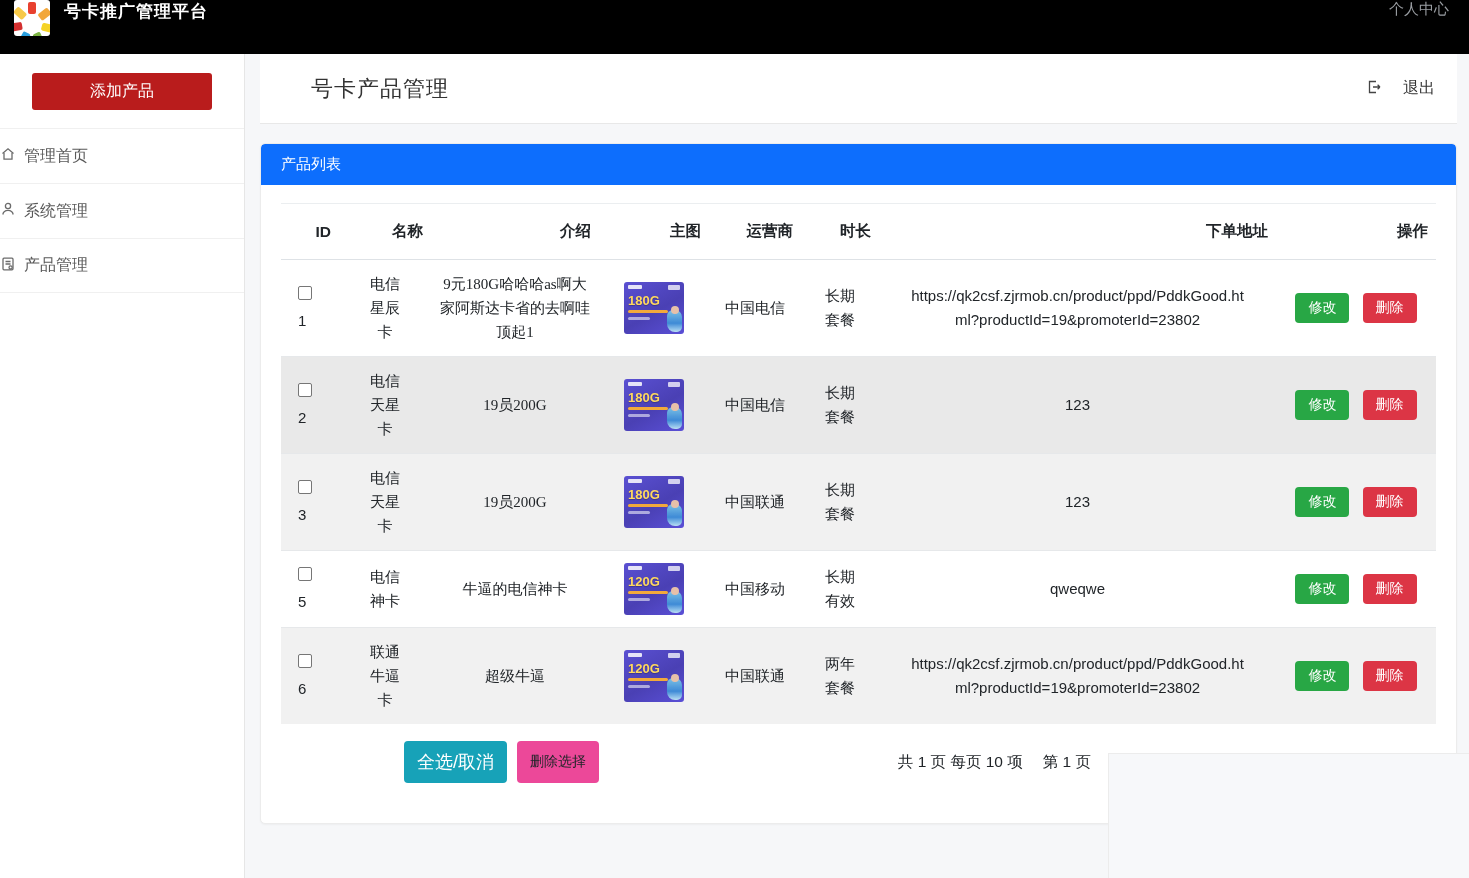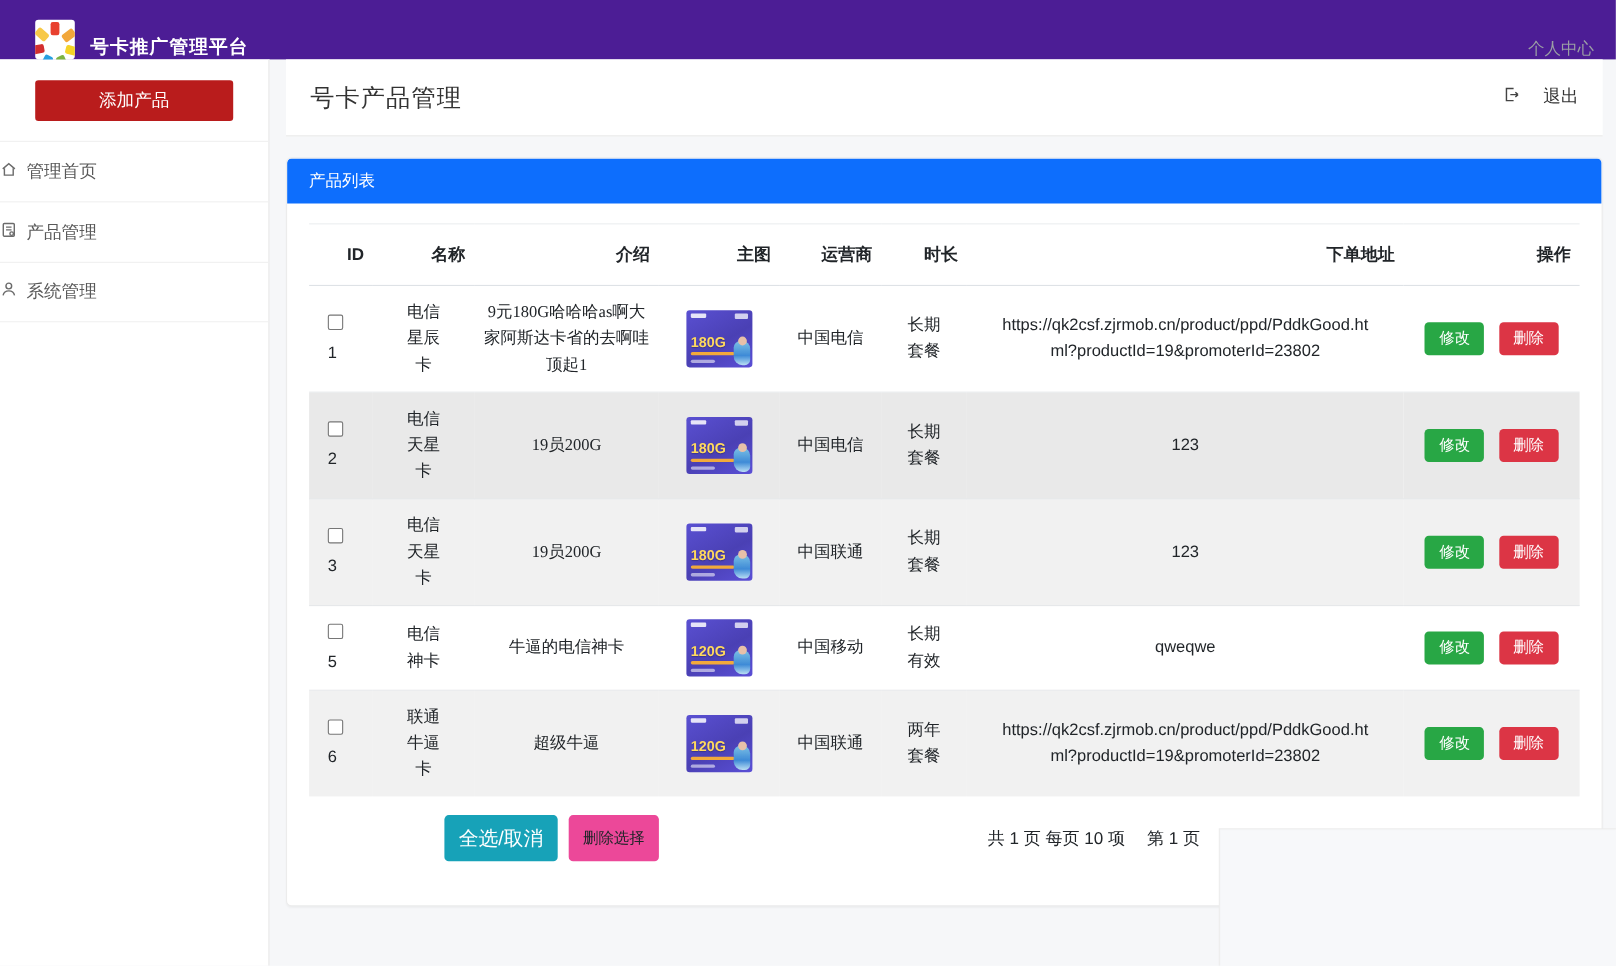--- a/index.html
+++ b/index.html
@@ -4,22 +4,22 @@
 <style>
   * { margin:0; padding:0; box-sizing:border-box; }
   html,body { width:1469px; height:878px; overflow:hidden; }
   body {
     font-family:"Liberation Sans","DejaVu Sans",sans-serif;
     background:#f6f7f9; color:#212529;
   }
 
   
   .navbar {
-    height:54px; background:#4c1d95; display:flex; align-items:flex-end;
-    padding:0 20px 0 32px;
+    height:54px; background:#000000; display:flex; align-items:flex-start;
+    padding:0 20px 0 14px;
   }
   .logo {
     width:36px; height:36px; background:#fff; border-radius:3px;
     position:relative; margin-right:14px; flex:none; overflow:hidden;
   }
   .logo .card-chip {
     position:absolute; left:14px; top:12px; width:8px; height:12px;
     border-radius:2px; transform-origin:50% 100%;
   }
   .nav-title { color:#fff; font-size:17px; font-weight:bold; letter-spacing:1px; }
@@ -44,21 +44,21 @@
   .side-item:last-child { border-bottom:1px solid #f0f0f0; }
   .side-item svg { stroke:#6b6b6b; }
 
   .main { flex:1; padding:0 12px 0 15px; }
 
   
   .page-header {
     background:#fff; height:70px; display:flex; align-items:center;
     padding:0 22px; border-bottom:1px solid #e8e8e8;
   }
-  .page-title { font-size:22px; color:#333; font-weight:400; letter-spacing:1px; }
+  .page-title { font-size:22px; color:#333; font-weight:400; letter-spacing:1px;margin-left:29px; }
   .logout { margin-left:auto; display:flex; align-items:center; gap:21px;
     font-size:16px; color:#333; cursor:pointer; }
   .logout svg { stroke:#444; }
 
   
   .card {
     margin-top:19px; background:#fff; border-radius:5px;
     border:1px solid #ececec; box-shadow:0 1px 2px rgba(0,0,0,.04);
     overflow:hidden; min-height:674px;
   }
@@ -100,21 +100,21 @@
   .thumb {
     width:60px; height:52px; margin:0 auto; border-radius:3px; overflow:hidden;
     background:linear-gradient(150deg,#5a50d2 0%,#4a40b4 55%,#5a4fd6 100%);
     position:relative; text-align:left;
   }
   .t-top { display:flex; justify-content:space-between; padding:3px 4px 0 4px; }
   .t-logo { width:14px; height:4px; background:rgba(255,255,255,.85); border-radius:1px; }
   .t-chip { width:12px; height:5px; background:rgba(255,255,255,.75); border-radius:1px; }
   .t-label {
     color:#ffd95e; font-weight:bold; font-size:13px; line-height:15px;
-    margin:13px 0 0 4px; text-shadow:0 1px 1px rgba(0,0,0,.25);
+    margin:3px 0 0 4px; text-shadow:0 1px 1px rgba(0,0,0,.25);
   }
   .t-band { height:3px; width:40px; margin:2px 0 0 4px; background:#f2a93b; border-radius:2px; }
   .t-sub { height:3px; width:22px; margin:4px 0 0 4px; background:rgba(255,255,255,.55); border-radius:2px; }
   .t-figure {
     position:absolute; right:2px; bottom:2px; width:15px; height:22px;
     background:linear-gradient(180deg,#7fc9e8 0%,#3e8fd8 60%,#bfe6f5 100%);
     border-radius:6px 7px 5px 8px; opacity:.95;
   }
   .t-figure::after {
     content:""; position:absolute; top:-4px; right:3px; width:8px; height:8px;
@@ -179,35 +179,35 @@
           <svg width="16" height="16" viewBox="0 0 16 16" fill="none" stroke-width="1.3">
             <path d="M2.5 7.5 L8 2.8 L13.5 7.5"></path>
               <path d="M4 7 V13.2 H12 V7"></path>
           </svg>
         </span>
         <span>管理首页</span>
       </li>
       <li class="side-item">
         <span>
           <svg width="16" height="16" viewBox="0 0 16 16" fill="none" stroke-width="1.3">
+            <circle cx="8" cy="5" r="2.6"></circle>
+              <path d="M2.8 13.5 C3.4 10.6 5.4 9.4 8 9.4 C10.6 9.4 12.6 10.6 13.2 13.5"></path>
+          </svg>
+        </span>
+        <span>系统管理</span>
+      </li>
+      <li class="side-item">
+        <span>
+          <svg width="16" height="16" viewBox="0 0 16 16" fill="none" stroke-width="1.3">
             <rect x="3" y="2.2" width="10" height="11.6" rx="1"></rect>
             <path d="M5.5 5.5 H10.5 M5.5 8 H10.5"></path>
             <circle cx="10.6" cy="11.4" r="1.6" fill="#fff"></circle>
           </svg>
         </span>
         <span>产品管理</span>
-      </li>
-      <li class="side-item">
-        <span>
-          <svg width="16" height="16" viewBox="0 0 16 16" fill="none" stroke-width="1.3">
-            <circle cx="8" cy="5" r="2.6"></circle>
-              <path d="M2.8 13.5 C3.4 10.6 5.4 9.4 8 9.4 C10.6 9.4 12.6 10.6 13.2 13.5"></path>
-          </svg>
-        </span>
-        <span>系统管理</span>
       </li>
     </ul>
   </div>
 
   <div class="main">
 
     <div class="page-header">
       <span class="page-title">号卡产品管理</span>
       <span class="logout">
         <span>

